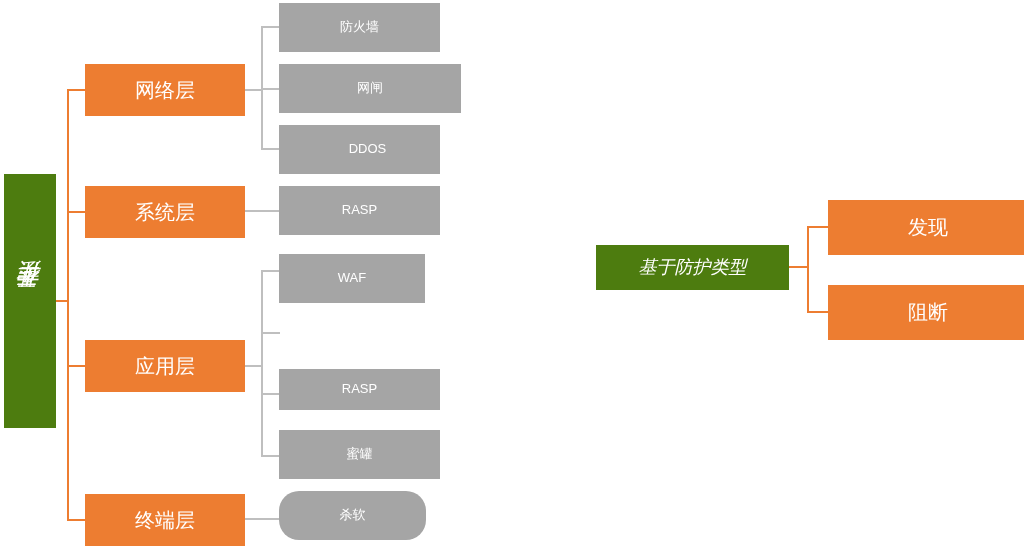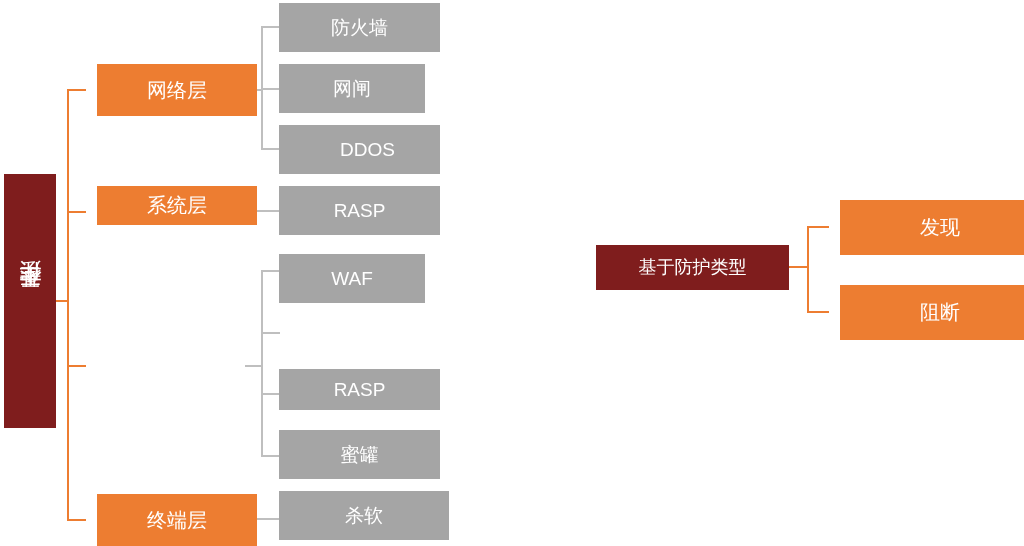--- a/index.html
+++ b/index.html
@@ -22,39 +22,39 @@
     position: absolute;
     box-sizing: border-box;
     display: flex;
     align-items: center;
     justify-content: center;
     color: #ffffff;
     text-align: center;
     line-height: 1.15;
     user-select: none;
   }
-  .node-blue   { background: #7f1d1d; }
-  .node-orange { background: #ED7D31; margin-left: 12px; }
+  .node-blue   { background: #4d7c0f; font-style: italic; }
+  .node-orange { background: #ED7D31; }
   .node-gray   { background: #A5A5A5; }
 
   
   .node-vertical {
     writing-mode: vertical-rl;
     transform: rotate(180deg);
     letter-spacing: 2px;
   }
 
   .connector {
     position: absolute;
     box-sizing: border-box;
   }
   .c-orange { background: #ED7D31; }
   .c-gray   { background: #BFBFBF; }
   .t18 { font-size: 18px; }
-  .t19 { font-size: 19px; }
+  .t19 { font-size: 13px; }
   .t20 { font-size: 20px; }
   .t22 { font-size: 22px; }
 </style>
 </head>
 <body>
 
 <div id="canvas">
 
   <div class="connector c-orange" style="left:56px; top:300px; width:13px; height:2px;"></div>
   <div class="connector c-orange" style="left:67px; top:90px; width:2px; height:430px;"></div>
@@ -77,41 +77,42 @@
   <div class="connector c-gray" style="left:261px; top:332px; width:19px; height:2px;"></div>
   <div class="connector c-gray" style="left:261px; top:393px; width:19px; height:2px;"></div>
   <div class="connector c-gray" style="left:261px; top:455px; width:19px; height:2px;"></div>
 
   <div class="connector c-gray" style="left:245px; top:518px; width:35px; height:2px;"></div>
 
   <div class="node node-blue node-vertical t22" style="left:4px; top:174px; width:52px; height:254px;">基于工作层</div>
 
   <div class="node node-orange t20" style="left:85px; top:64px; width:160px; height:52px;">网络层</div>
 
-  <div class="node node-orange t20" style="left:85px; top:186px; width:160px; height:39px;">系统层</div>
+  <div class="node node-orange t20" style="left:85px; top:186px; width:160px; height:52px;">系统层</div>
 
+  <div class="node node-orange t20" style="left:85px; top:340px; width:160px; height:52px;">应用层</div>
 
   <div class="node node-orange t20" style="left:85px; top:494px; width:160px; height:52px;">终端层</div>
 
   <div class="node node-gray t19" style="left:279px; top:3px; width:161px; height:49px;">防火墙</div>
 
-  <div class="node node-gray t19" style="left:279px; top:64px; width:146px; height:49px;">网闸</div>
+  <div class="node node-gray t19" style="left:279px; top:64px; width:182px; height:49px;">网闸</div>
 
   <div class="node node-gray t19" style="left:279px; top:125px; width:161px; height:49px;padding-left:16px;">DDOS</div>
 
   <div class="node node-gray t19" style="left:279px; top:186px; width:161px; height:49px;">RASP</div>
 
   <div class="node node-gray t19" style="left:279px; top:254px; width:146px; height:49px;">WAF</div>
 
 
   <div class="node node-gray t19" style="left:279px; top:369px; width:161px; height:41px;">RASP</div>
 
   <div class="node node-gray t19" style="left:279px; top:430px; width:161px; height:49px;">蜜罐</div>
 
-  <div class="node node-gray t19" style="left:279px; top:491px; width:170px; height:49px;">杀软</div>
+  <div class="node node-gray t19" style="left:279px; top:491px; width:147px; height:49px;border-radius:20px;">杀软</div>
 
   <div class="connector c-orange" style="left:789px; top:266px; width:20px; height:2px;"></div>
   <div class="connector c-orange" style="left:807px; top:227px; width:2px; height:86px;"></div>
   <div class="connector c-orange" style="left:807px; top:226px; width:22px; height:2px;"></div>
   <div class="connector c-orange" style="left:807px; top:311px; width:22px; height:2px;"></div>
 
   <div class="node node-blue t18" style="left:596px; top:245px; width:193px; height:45px;">基于防护类型</div>
 
   <div class="node node-orange t20" style="left:828px; top:200px; width:200px; height:55px;">发现</div>
 

